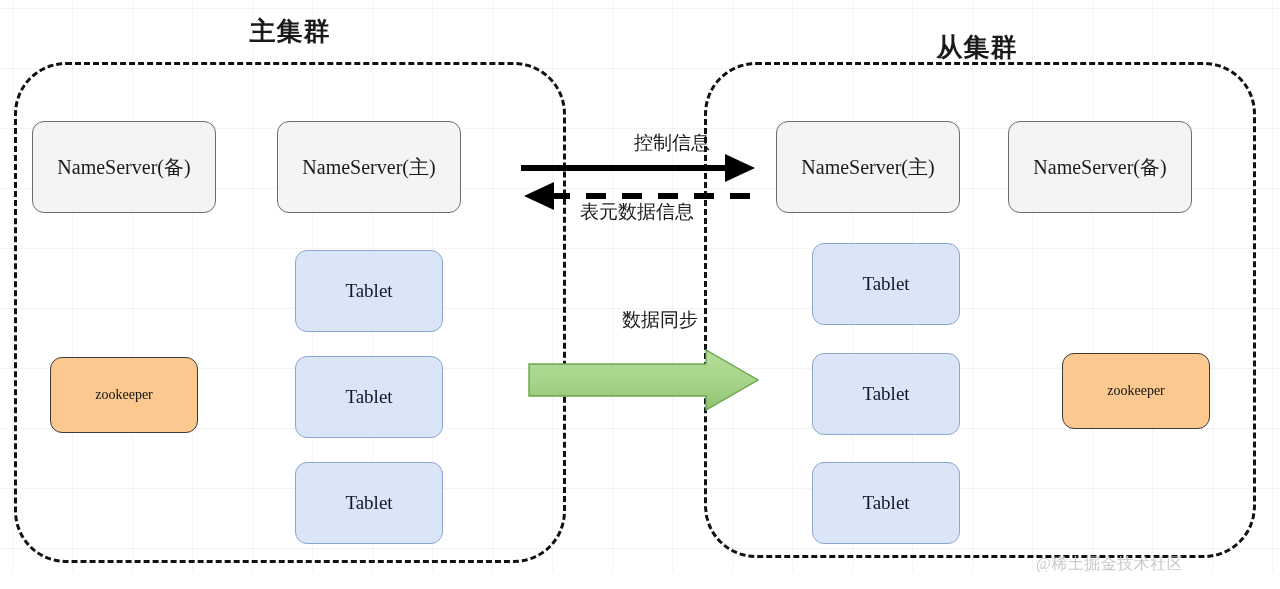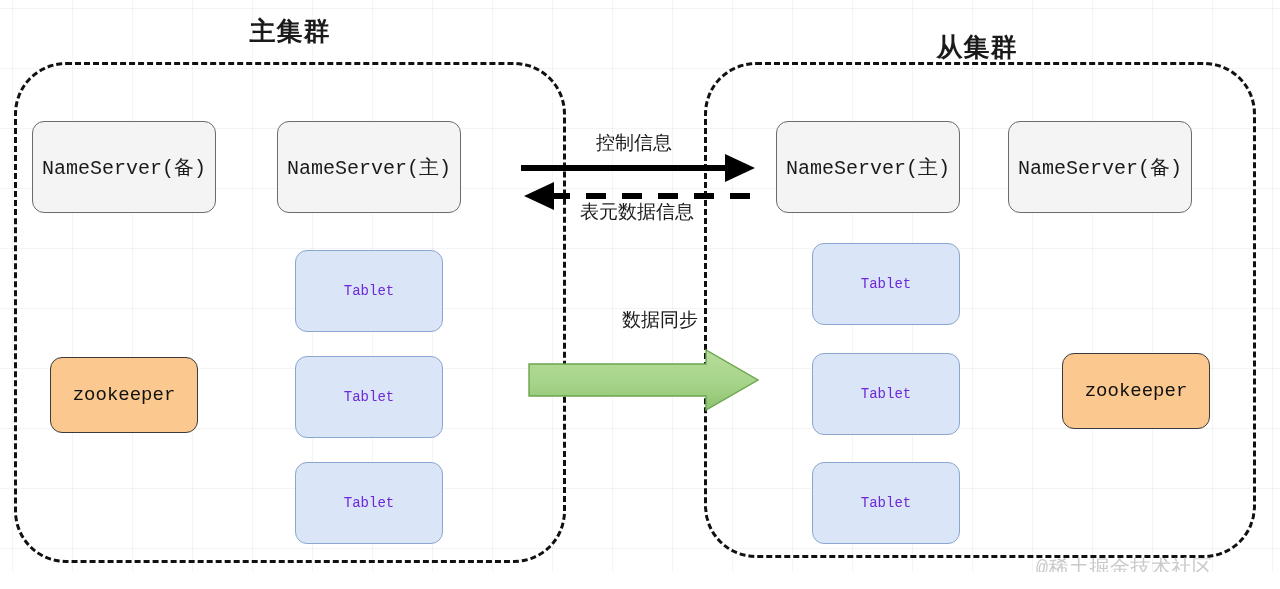--- a/index.html
+++ b/index.html
@@ -11,21 +11,21 @@
     position: relative;
     width: 1280px;
     height: 572px;
     background-color: #ffffff;
     background-image:
       linear-gradient(to right, rgba(0,0,0,0.045) 1px, transparent 1px),
       linear-gradient(to bottom, rgba(0,0,0,0.045) 1px, transparent 1px);
     background-size: 60px 60px;
     background-position: 12px 8px;
     overflow: hidden;
-    font-family: Liberation Mono, monospace;
+    font-family: Liberation Serif, serif;
   }
   .cluster-title {
     position: absolute;
     font-size: 26px;
     font-weight: bold;
     color: #1a1a1a;
     letter-spacing: 1px;
     white-space: nowrap;
     transform: translateX(-50%);
   }
@@ -47,43 +47,43 @@
   }
   .node-ns {
     background: #f4f4f4;
     border: 1.6px solid #6b6b6b;
     color: #1a1a1a;
     font-size: 20px;
   }
   .node-tablet {
     background: #dae5f7;
     border: 1.6px solid #8ba7cf;
-    color: #6d28d9;
-    font-size: 14px;
+    color: #0f172a;
+    font-size: 19px;
   }
   .node-zk {
     background: #fbc98f;
     border: 1.8px solid #3b3b3b;
     color: #111111;
-    font-size: 19px;
+    font-size: 14px;
   }
   .edge-label {
     position: absolute;
     font-size: 19px;
     color: #1a1a1a;
     white-space: nowrap;
     transform: translateX(-50%);
   }
   .arrow-svg {
     position: absolute;
     overflow: visible;
   }
   .watermark {
     position: absolute;
-    font-size: 20px;
+    font-size: 16px;
     color: #c9c9c9;
     white-space: nowrap;
     letter-spacing: 0.5px;
   }
 </style>
 </head>
 <body>
 
 <div id="canvas">
 
@@ -136,21 +136,21 @@
   </div>
 
   <div class="node node-tablet" style="left:812px; top:462px; width:148px; height:82px;">
     <span>Tablet</span>
   </div>
 
   <div class="node node-zk" style="left:1062px; top:353px; width:148px; height:76px;">
     <span>zookeeper</span>
   </div>
 
-  <div class="edge-label" style="left:634px; top:130px;">控制信息</div>
+  <div class="edge-label" style="left:672px; top:130px;">控制信息</div>
 
   <svg class="arrow-svg" style="left:515px; top:150px;" width="245" height="36">
     <line x1="6" y1="18" x2="214" y2="18" stroke="#000000" stroke-width="6"></line>
     <polygon points="210,4 240,18 210,32" fill="#000000"></polygon>
   </svg>
 
   <svg class="arrow-svg" style="left:510px; top:178px;" width="250" height="36">
     <line x1="40" y1="18" x2="246" y2="18" stroke="#000000" stroke-width="6" stroke-dasharray="20,16"></line>
     <polygon points="44,4 14,18 44,32" fill="#000000"></polygon>
   </svg>

